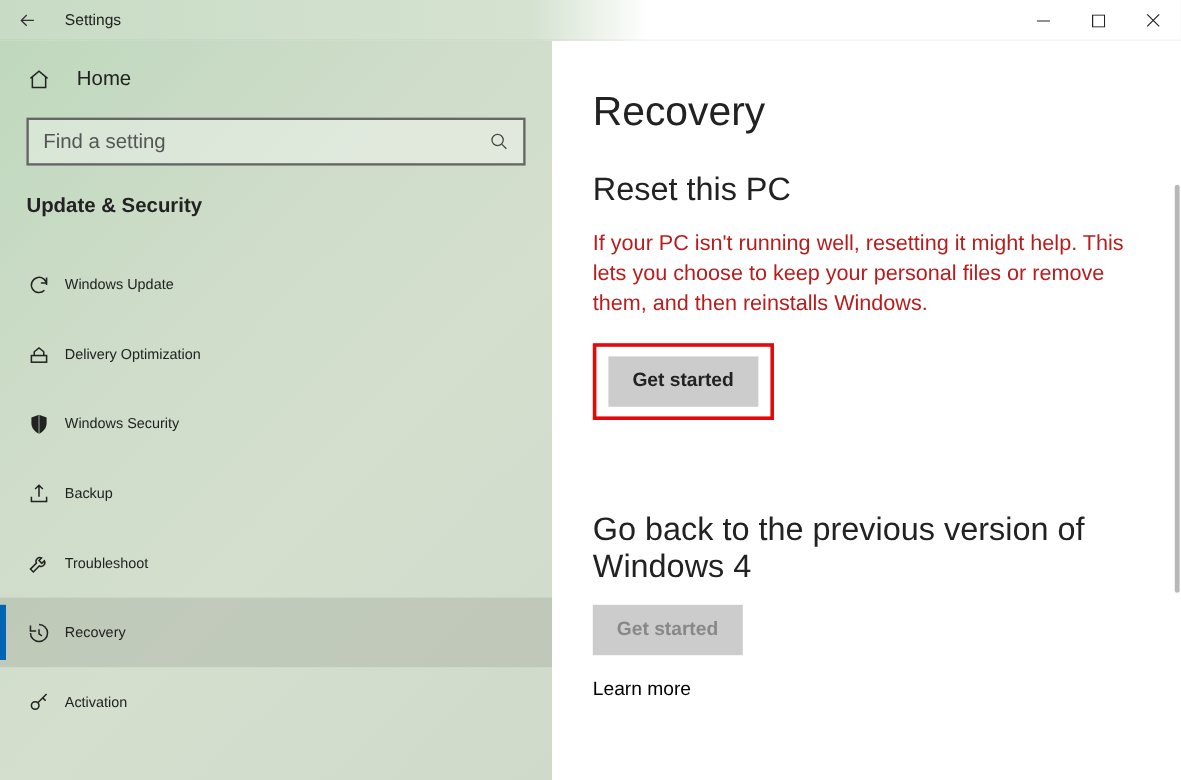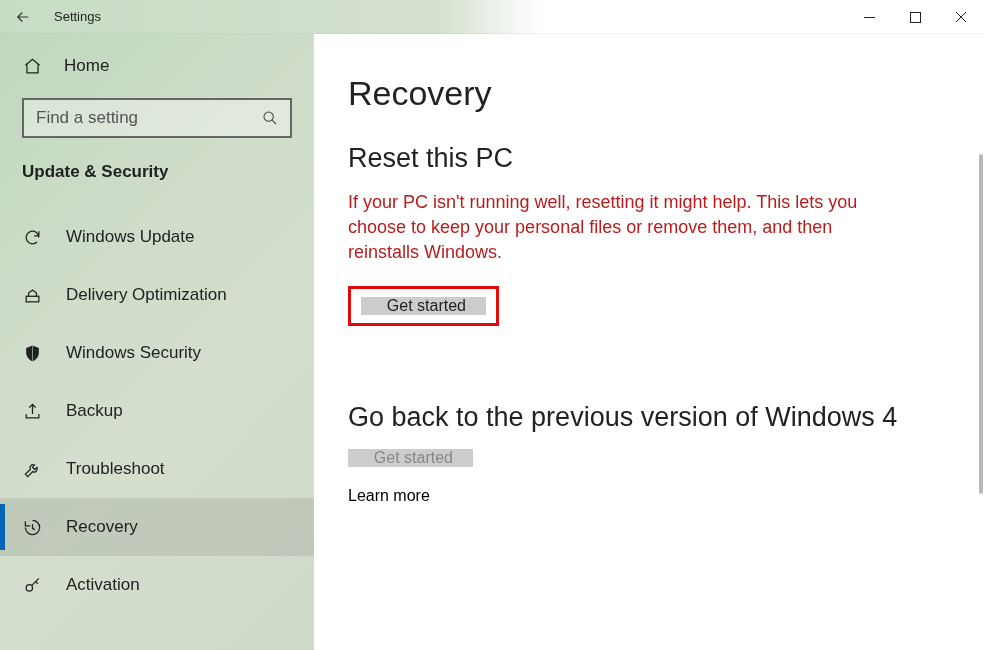--- a/index.html
+++ b/index.html
@@ -6,45 +6,45 @@
 body { width: 984px; height: 650px; overflow: hidden; background: #fff; position: relative; }
 
 .titlebar { height: 34px; display: flex; align-items: center; position: relative; background: linear-gradient(to right, #c8dcc5 0%, #d5e2d0 45%, #ffffff 55%, #ffffff 100%); border-bottom: 1px solid rgba(0,0,0,0.05); }
 .titlebar .back { width: 46px; height: 34px; display: flex; align-items: center; justify-content: center; cursor: pointer; }
 .titlebar .title { font-size: 13px; margin-left: 8px; color: #222; }
 .titlebar .winctrls { position: absolute; right: 0; top: 0; display: flex; }
 .titlebar .winctrls div { width: 46px; height: 34px; display: flex; align-items: center; justify-content: center; cursor: pointer; }
 
 .content { display: flex; height: calc(100% - 34px); }
 
-.sidebar { width: 314px; background: linear-gradient(135deg, #bfd8bd 0%, #cddcc8 30%, #d5dfce 60%, #d0dacb 100%); position: relative; overflow: hidden; }
+.sidebar { width: 460px; background: linear-gradient(135deg, #bfd8bd 0%, #cddcc8 30%, #d5dfce 60%, #d0dacb 100%); position: relative; overflow: hidden; }
 .home-row { display: flex; align-items: center; padding: 22px 16px 22px 22px; }
 .home-row .icon { width: 20px; display: flex; justify-content: center; }
 .home-row .label { margin-left: 22px; font-size: 17px; color: #222; }
 
 .search-wrap { margin: 0 22px 24px 22px; }
 .search { border: 2px solid #666; background: rgba(255,255,255,0.35); height: 40px; display: flex; align-items: center; padding: 0 12px; }
 .search input { flex: 1; background: transparent; border: none; outline: none; font-size: 17px; color: #555; }
 .search input::placeholder { color: #555; }
 .search .sicon { color: #444; }
 
 .category { font-weight: 700; font-size: 17px; padding: 0 22px 26px 22px; color: #222; }
 
 .nav { list-style: none; }
 .nav li { display: flex; align-items: center; height: 58px; padding-left: 22px; cursor: pointer; position: relative; }
 .nav li .icon { width: 20px; display: flex; justify-content: center; align-items: center; }
-.nav li .label { margin-left: 24px; font-size: 17px; color: #222; }
+.nav li .label { margin-left: 12px; font-size: 12px; color: #222; }
 .nav li.selected { background: rgba(0,0,0,0.09); }
 .nav li.selected::before { content: ""; position: absolute; left: 0; top: 6px; bottom: 6px; width: 5px; background: #0066b4; }
 
 .main { flex: 1; padding: 40px 30px 20px 34px; position: relative; overflow: hidden; }
 .main h1 { font-size: 34px; font-weight: 400; color: #222; margin-bottom: 30px; }
 .main h2 { font-size: 27px; font-weight: 400; color: #222; margin-bottom: 16px; }
 .main p { font-size: 18px; color: #b91c1c; line-height: 1.4; margin-bottom: 20px; max-width: 520px; }
-.btn { background: #ccc; border: none; padding: 0 20px; font-size: 16px; color: #222; cursor: pointer; min-width: 125px; text-align: right; }
+.btn { background: #ccc; border: none; padding: 12px 20px; font-size: 16px; color: #222; cursor: pointer; min-width: 125px; text-align: left; font-weight: bold; }
 .btn.disabled { color: #888; cursor: default; }
 .highlight-box { border: 3px solid #e30909; padding: 8px 10px; display: inline-block; margin-bottom: 40px; }
 .section2 { margin-top: 36px; }
 .link { color: #000000; font-size: 16px; cursor: pointer; margin-top: 20px; display: inline-block; }
 
 .scrollbar { position: absolute; right: 1px; top: 120px; width: 4px; height: 340px; background: #b7b7b7; border-radius: 2px; }
 
 svg { display: block; }
 </style>
 </head>

